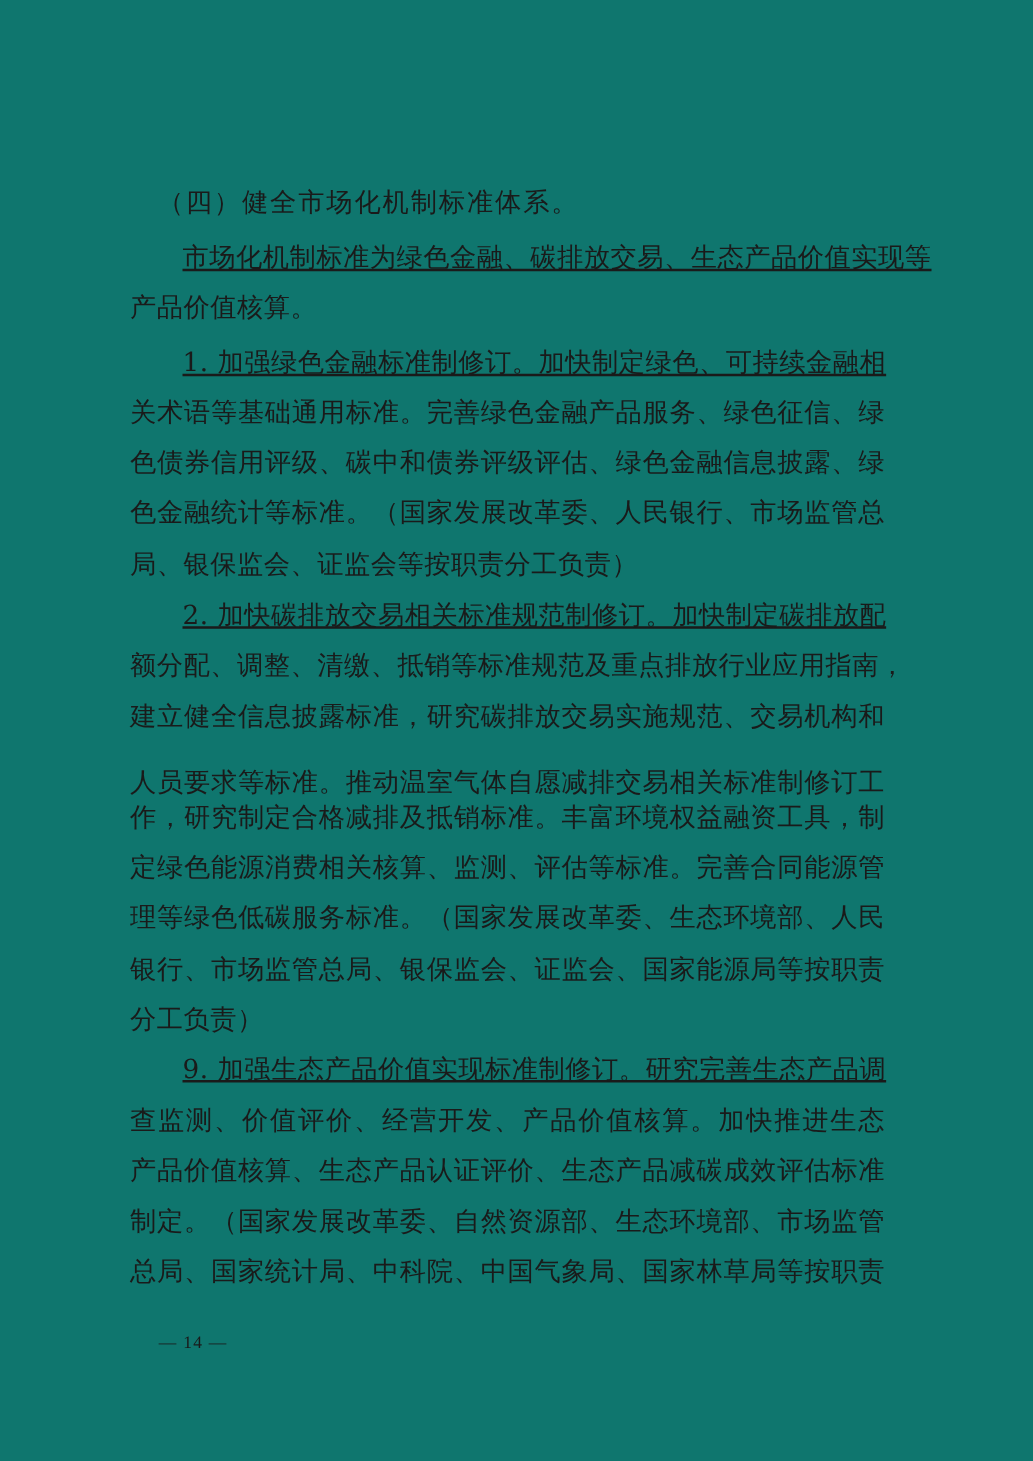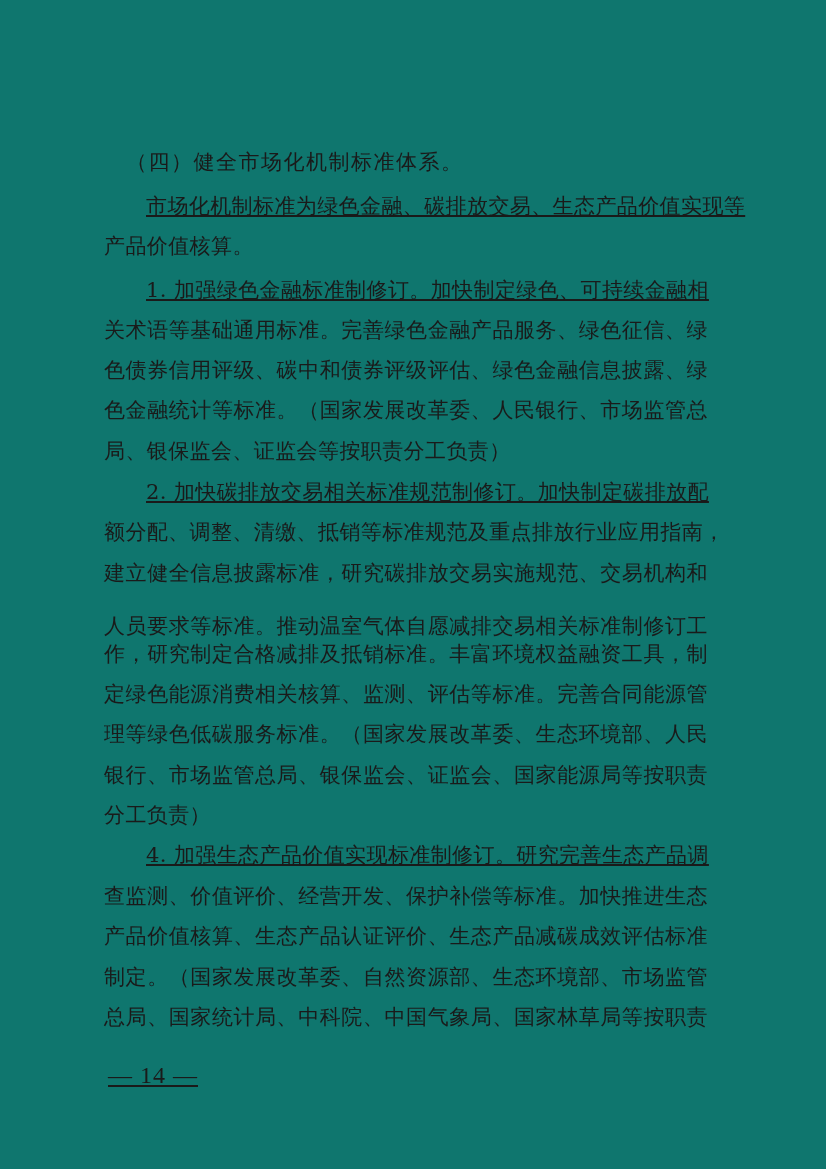--- a/index.html
+++ b/index.html
@@ -4,22 +4,22 @@
 <style>
   html, body { margin: 0; padding: 0; background: #ffffff; }
   body { width: 826px; height: 1169px; position: relative; overflow: hidden;
          font-family: "DejaVu Serif", "Liberation Serif", serif; color: #1a1a1a; }
   .page { position: absolute; left: 0; top: 0; width: 826px; height: 1169px; background: #0f766e; }
   .line { position: absolute; left: 104px; width: 604px; height: 30px; line-height: 30px;
           font-size: 21px; white-space: nowrap; letter-spacing: 0.4px; }
   .line.justify { text-align: justify; text-align-last: justify; }
   .line.indent { left: 146px; width: 562px; text-decoration: underline; }
   .line.heading { left: 126px; width: 400px; letter-spacing: 1.5px; }
-  .pagenum { position: absolute; left: 108px; top: 1062px; font-size: 24px; line-height: 26px;
-             font-family: "Liberation Serif", serif; letter-spacing: 1px; white-space: nowrap; text-decoration: underline; }
+  .pagenum { position: absolute; left: 127px; top: 1062px; font-size: 14px; line-height: 26px;
+             font-family: "Liberation Serif", serif; letter-spacing: 1px; white-space: nowrap; }
 </style>
 </head>
 <body>
 
 <div class="page">
 
   <div class="line heading" style="top:147px">（四）健全市场化机制标准体系。</div>
 
   <div class="line indent justify" style="top:191px">市场化机制标准为绿色金融、碳排放交易、生态产品价值实现等</div>
   <div class="line" style="top:231px">产品价值核算。</div>
@@ -33,20 +33,20 @@
   <div class="line indent justify" style="top:477px">2. 加快碳排放交易相关标准规范制修订。加快制定碳排放配</div>
   <div class="line justify" style="top:517px">额分配、调整、清缴、抵销等标准规范及重点排放行业应用指南，</div>
   <div class="line justify" style="top:558px">建立健全信息披露标准，研究碳排放交易实施规范、交易机构和</div>
   <div class="line justify" style="top:611px">人员要求等标准。推动温室气体自愿减排交易相关标准制修订工</div>
   <div class="line justify" style="top:639px">作，研究制定合格减排及抵销标准。丰富环境权益融资工具，制</div>
   <div class="line justify" style="top:679px">定绿色能源消费相关核算、监测、评估等标准。完善合同能源管</div>
   <div class="line justify" style="top:719px">理等绿色低碳服务标准。（国家发展改革委、生态环境部、人民</div>
   <div class="line justify" style="top:760px">银行、市场监管总局、银保监会、证监会、国家能源局等按职责</div>
   <div class="line" style="top:800px">分工负责）</div>
 
-  <div class="line indent justify" style="top:840px">4. 加强生态产品价值实现标准制修订。研究完善生态产品调</div>
-  <div class="line justify" style="top:881px">查监测、价值评价、经营开发、保护补偿等标准。加快推进生态</div>
+  <div class="line indent justify" style="top:840px">9. 加强生态产品价值实现标准制修订。研究完善生态产品调</div>
+  <div class="line justify" style="top:881px">查监测、价值评价、经营开发、产品价值核算。加快推进生态</div>
   <div class="line justify" style="top:921px">产品价值核算、生态产品认证评价、生态产品减碳成效评估标准</div>
   <div class="line justify" style="top:962px">制定。（国家发展改革委、自然资源部、生态环境部、市场监管</div>
   <div class="line justify" style="top:1002px">总局、国家统计局、中科院、中国气象局、国家林草局等按职责</div>
 
   <div class="pagenum">— 14 —</div>
 </div>
 
 </body></html>

